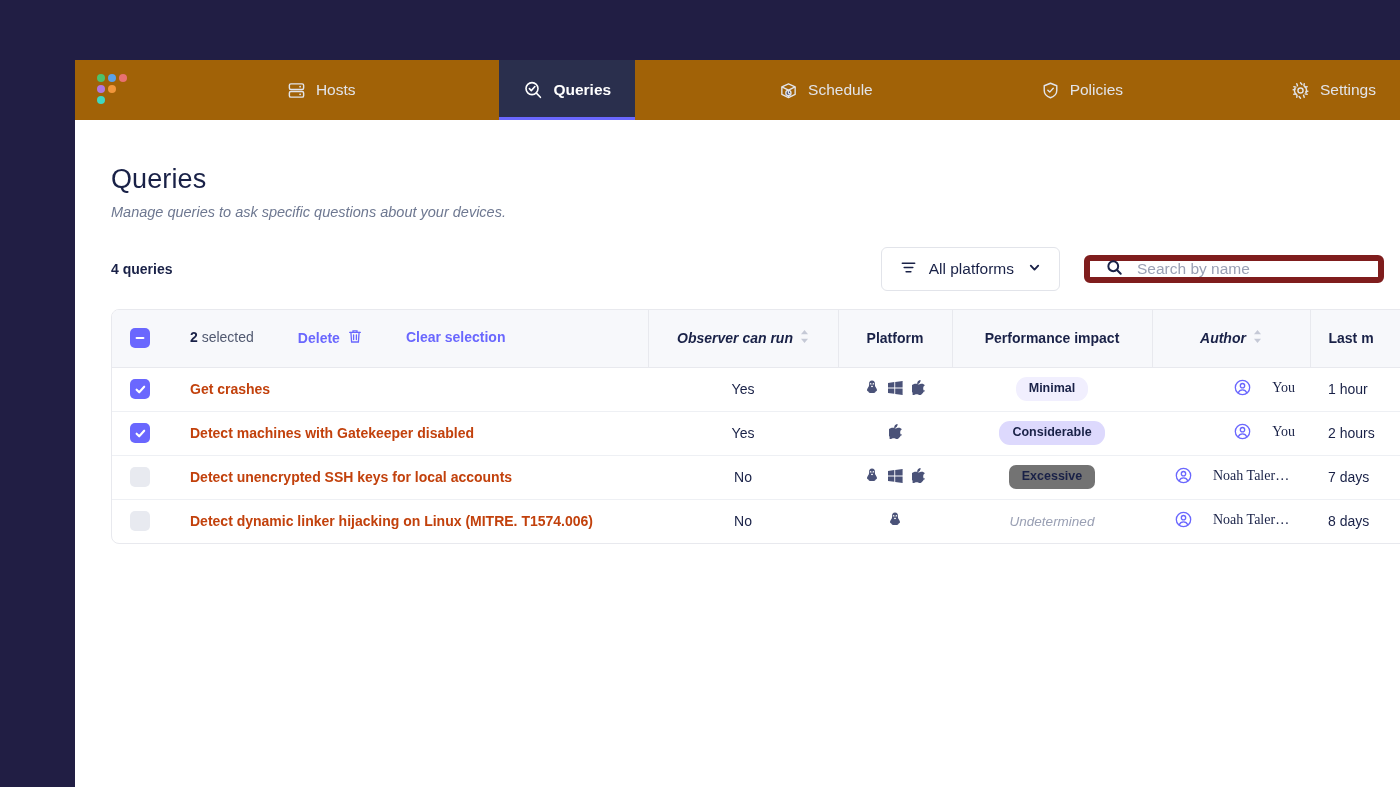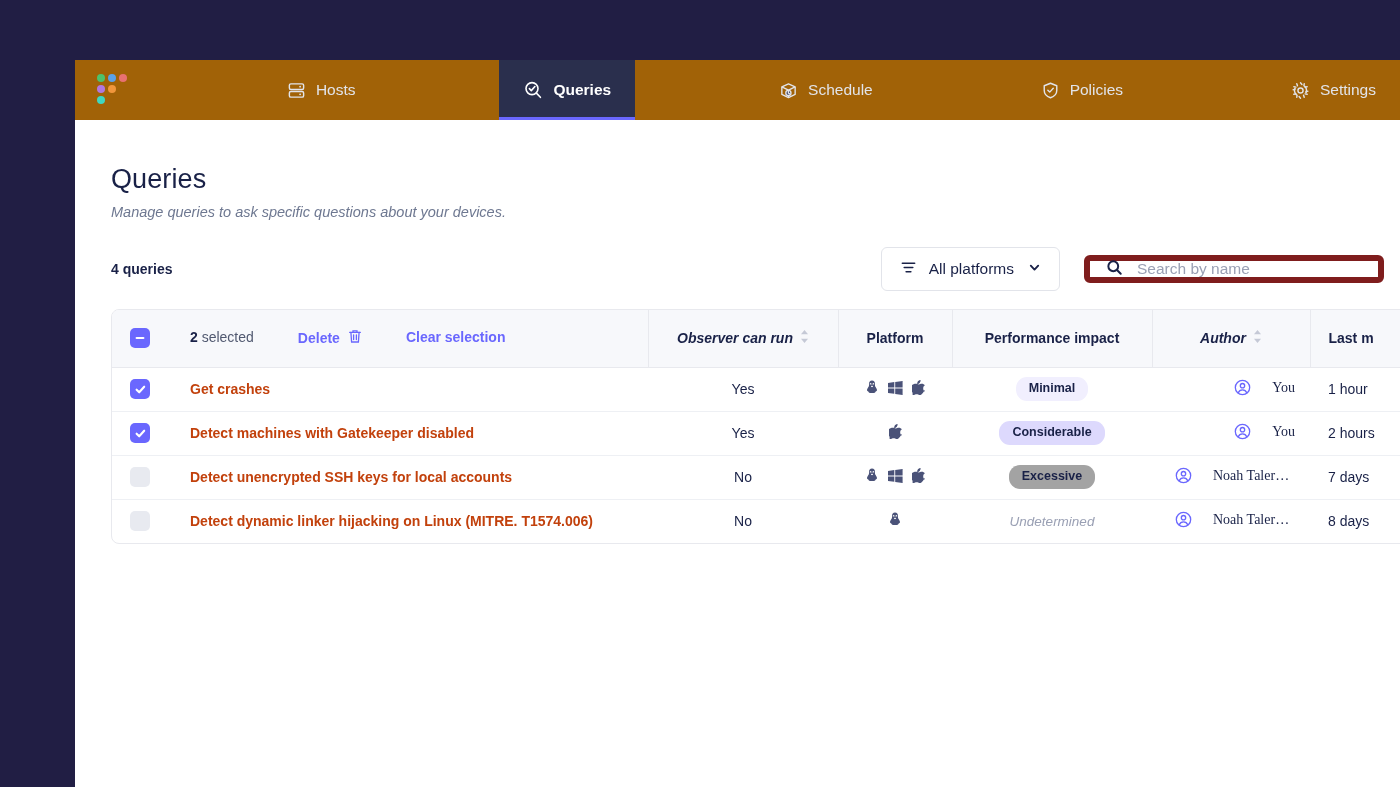--- a/index.html
+++ b/index.html
@@ -171,21 +171,21 @@
   .platforms svg { display: block; fill: #4a5278; }
 
   
   .badge {
     display: inline-block; padding: 5px 13px 6px; border-radius: 11px;
     font-size: 12.5px; font-weight: bold; color: #192147;
     line-height: 1;
   }
   .badge.minimal      { background: #f1effe; }
   .badge.considerable { background: #ddd9fd; }
-  .badge.excessive    { background: #a3a3a3; }
+  .badge.excessive    { background: #737373; border-radius: 7px; }
   .undetermined { font-style: italic; color: #9aa0b4; font-size: 13.5px; }
 
   
   .author-cell { display: inline-flex; align-items: center; gap: 21px; justify-content: flex-end; width: 128px; padding-left: 8px; font-family: Liberation Serif, serif;}
   .author-cell svg { display: block; flex: none; }
   .author-name { white-space: nowrap; overflow: hidden; text-overflow: ellipsis; }
 </style>
 </head>
 <body>
 

